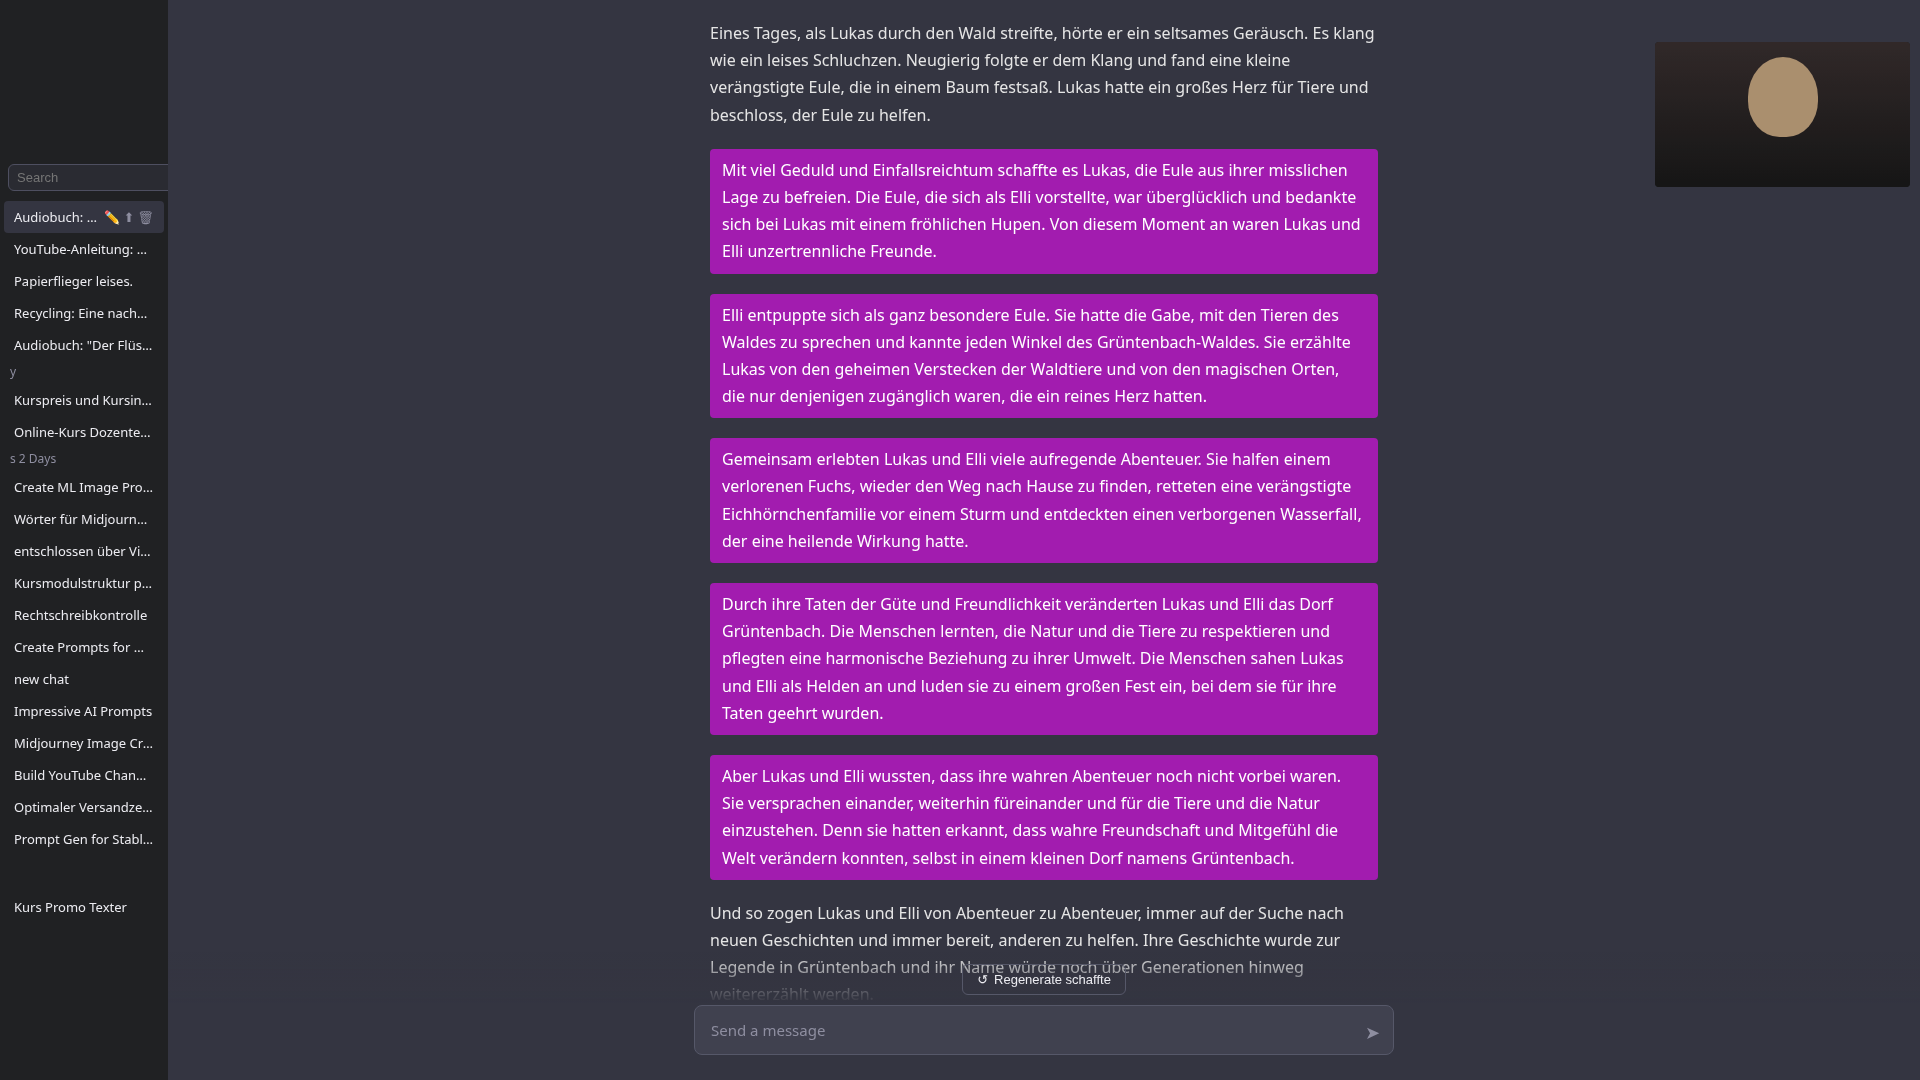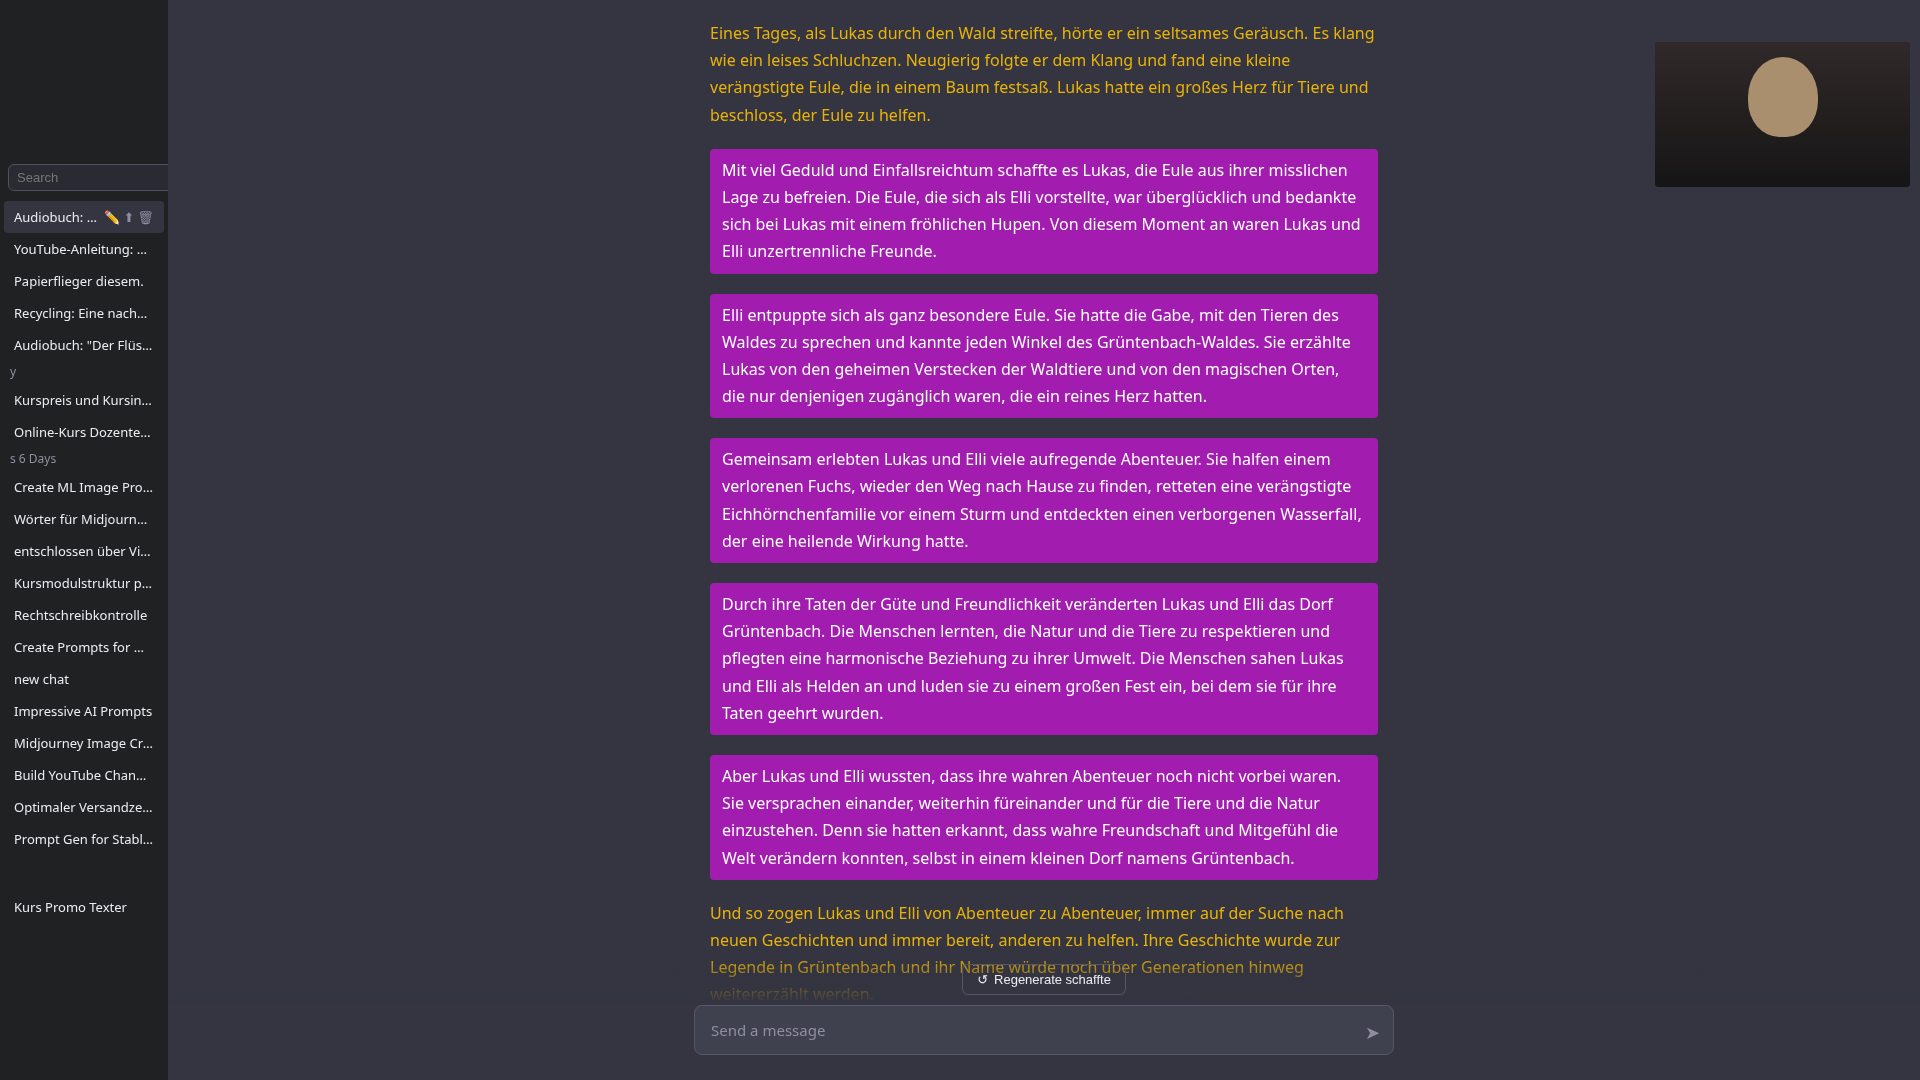--- a/index.html
+++ b/index.html
@@ -95,21 +95,21 @@
     .message-wrapper {
       width: 100%;
       max-width: 700px;
       padding: 0 16px;
       margin-bottom: 20px;
     }
 
     .message-content {
       font-size: 16px;
       line-height: 1.7;
-      color: #eab308;
+      color: #e5e5e5;
     }
 
     .message-content.highlighted {
       background: #a21caf;
       color: #fff;
       padding: 8px 12px;
       border-radius: 4px;
       display: block;
     }
 
@@ -239,36 +239,36 @@
         <div class="item-icons">
           <span>✏️</span>
           <span>⬆</span>
           <span>🗑</span>
         </div>
       </div>
       <div class="sidebar-item">
         <span style="overflow: hidden; text-overflow: ellipsis; white-space: nowrap; flex: 1 1 0%;">YouTube-Anleitung: Google C</span>
       </div>
       <div class="sidebar-item">
-        <span style="overflow: hidden; text-overflow: ellipsis; white-space: nowrap; flex: 1 1 0%;">Papierflieger diesem.</span>
+        <span style="overflow: hidden; text-overflow: ellipsis; white-space: nowrap; flex: 1 1 0%;">Papierflieger leises.</span>
       </div>
       <div class="sidebar-item">
         <span style="overflow: hidden; text-overflow: ellipsis; white-space: nowrap; flex: 1 1 0%;">Recycling: Eine nachhaltige L</span>
       </div>
       <div class="sidebar-item">
         <span style="overflow: hidden; text-overflow: ellipsis; white-space: nowrap; flex: 1 1 0%;">Audiobuch: "Der Flüsterwald"</span>
       </div>
       <div class="days-label">y</div>
       <div class="sidebar-item">
         <span style="overflow: hidden; text-overflow: ellipsis; white-space: nowrap; flex: 1 1 0%;">Kurspreis und Kursinhalt.</span>
       </div>
       <div class="sidebar-item">
         <span style="overflow: hidden; text-overflow: ellipsis; white-space: nowrap; flex: 1 1 0%;">Online-Kurs Dozentenvergütu</span>
       </div>
-      <div class="days-label">s 6 Days</div>
+      <div class="days-label">s 2 Days</div>
       <div class="sidebar-item">
         <span style="overflow: hidden; text-overflow: ellipsis; white-space: nowrap; flex: 1 1 0%;">Create ML Image Prompts</span>
       </div>
       <div class="sidebar-item">
         <span style="overflow: hidden; text-overflow: ellipsis; white-space: nowrap; flex: 1 1 0%;">Wörter für Midjourney-Promp</span>
       </div>
       <div class="sidebar-item">
         <span style="overflow: hidden; text-overflow: ellipsis; white-space: nowrap; flex: 1 1 0%;">entschlossen über Video-T</span>
       </div>
       <div class="sidebar-item">

